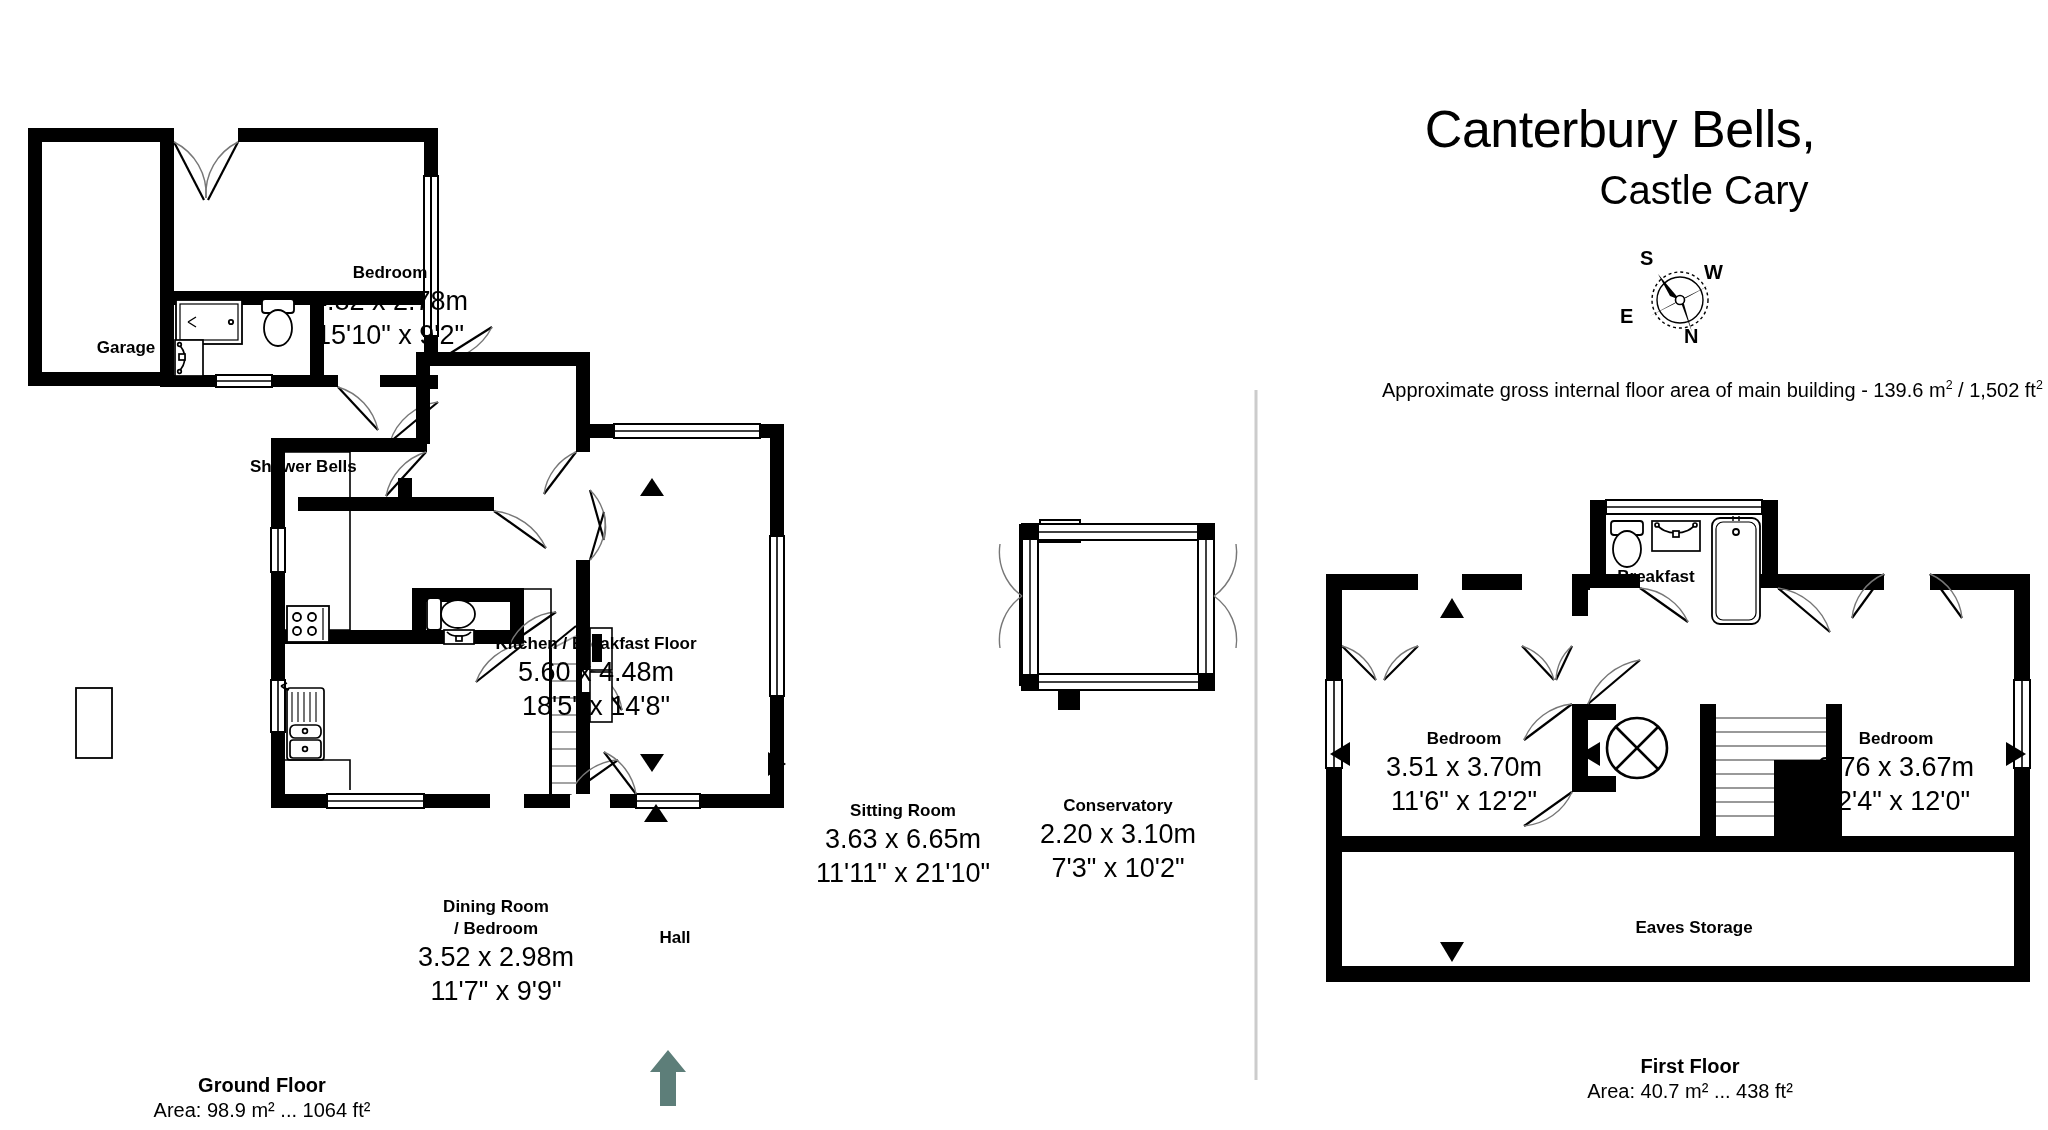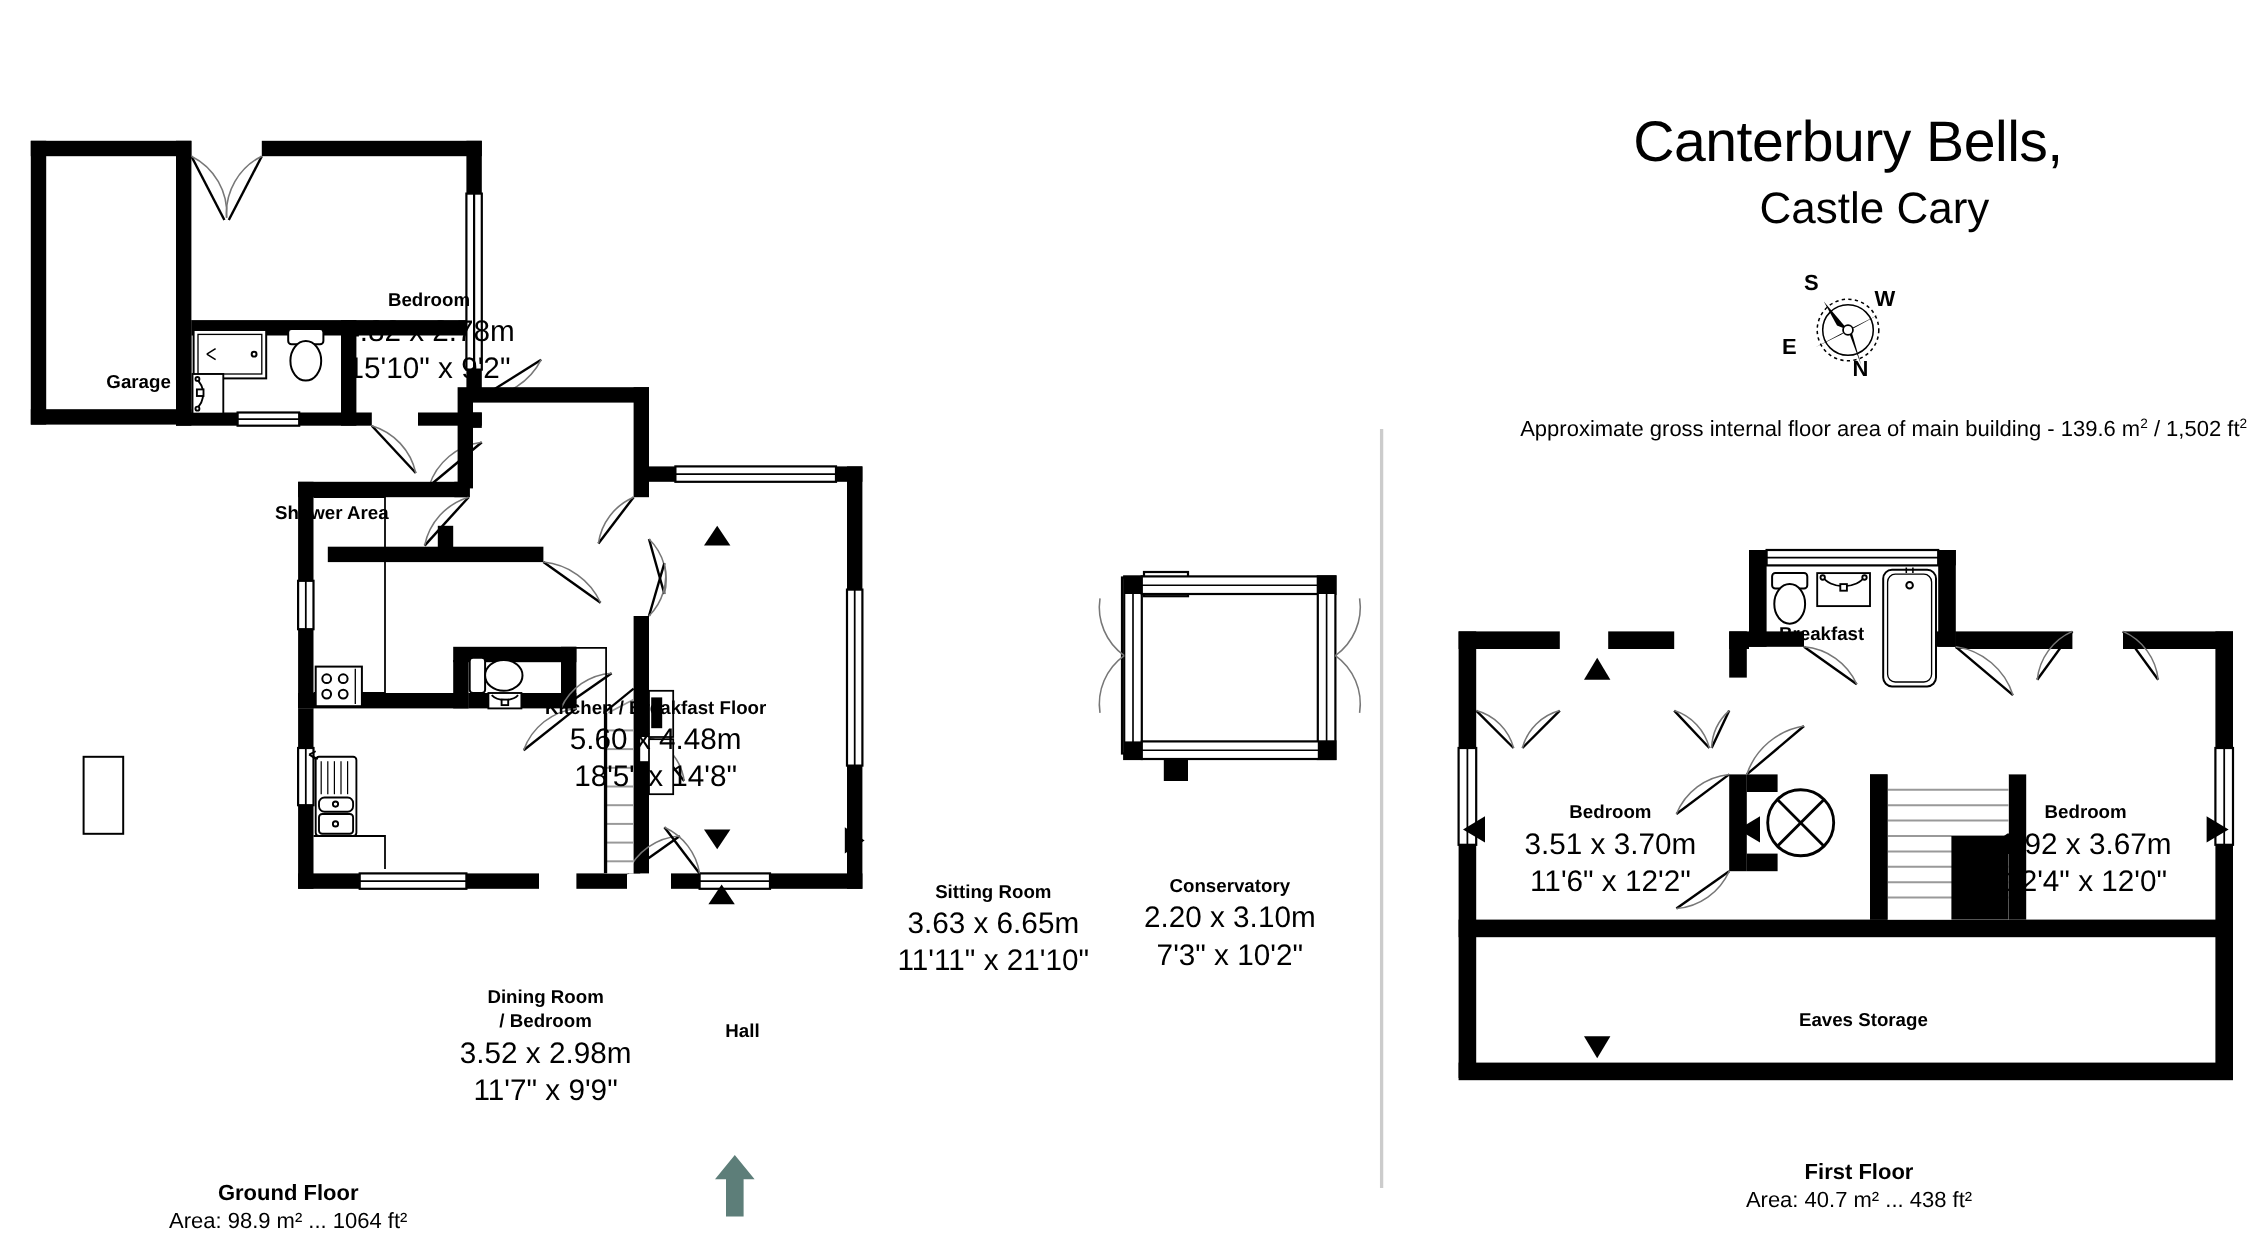--- a/index.html
+++ b/index.html
@@ -594,21 +594,21 @@
 
   <g fill="#000">
     <polygon points="652,478 664,496 640,496"></polygon>
     <polygon points="652,772 640,754 664,754"></polygon>
     <polygon points="768,752 786,764 768,776"></polygon>
     <polygon points="656,804 668,822 644,822"></polygon>
   </g>
 
 </svg>
 
-<div class="txt title-main centered" style="left:1680px; top:96px;">Canterbury Bells,</div>
+<div class="txt title-main centered" style="left:1620px; top:96px;">Canterbury Bells,</div>
 <div class="txt title-sub centered" style="left:1676px; top:165px;">Castle Cary</div>
 
 <div style="position:absolute; left:1626px; top:252px; width:112px; height:96px;">
   <svg width="112" height="96" viewBox="0 0 112 96" xmlns="http://www.w3.org/2000/svg">
     <circle cx="54" cy="48" r="28" fill="none" stroke="#000" stroke-width="1.4" stroke-dasharray="3 3"></circle>
     <circle cx="54" cy="48" r="23" fill="none" stroke="#000" stroke-width="1.4"></circle>
 
     <polygon points="54,48 32,22 44,44" fill="#000"></polygon>
     <polygon points="54,48 82,34 60,46" fill="#000"></polygon>
     <polygon points="54,48 24,64 48,52" fill="#000"></polygon>
@@ -624,21 +624,21 @@
 <div class="txt area-note" style="left:1382px; top:378px;"><span>Approximate gross internal floor area of main building  -  139.6 m</span><sup>2</sup><span> /  1,502 ft</span><sup>2</sup></div>
 
 <div class="txt room-name centered" style="left:126px; top:337px;">Garage</div>
 
 <div class="txt centered" style="left:390px; top:262px;">
   <div class="room-name">Bedroom</div>
   <div class="room-dim">4.82 x 2.78m</div>
   <div class="room-dim">15'10" x 9'2"</div>
 </div>
 
-<div class="txt room-name" style="left:250px; top:456px;">Shower Area</div>
+<div class="txt room-name" style="left:250px; top:456px;">Shower Bells</div>
 
 <div class="txt centered" style="left:596px; top:633px;">
   <div class="room-name">Kitchen / Breakfast Floor</div>
   <div class="room-dim">5.60 x 4.48m</div>
   <div class="room-dim">18'5" x 14'8"</div>
 </div>
 
 <div class="txt centered" style="left:903px; top:800px;">
   <div class="room-name">Sitting Room</div>
   <div class="room-dim">3.63 x 6.65m</div>
@@ -666,20 +666,20 @@
 <div class="txt room-name centered" style="left:1656px; top:566px;">Breakfast</div>
 
 <div class="txt centered" style="left:1464px; top:728px;">
   <div class="room-name">Bedroom</div>
   <div class="room-dim">3.51 x 3.70m</div>
   <div class="room-dim">11'6" x 12'2"</div>
 </div>
 
 <div class="txt centered" style="left:1896px; top:728px;">
   <div class="room-name">Bedroom</div>
-  <div class="room-dim">1.92 x 3.67m</div>
+  <div class="room-dim">3.76 x 3.67m</div>
   <div class="room-dim">12'4" x 12'0"</div>
 </div>
 
 <div class="txt room-name centered" style="left:1694px; top:917px;">Eaves Storage</div>
 
 <div class="txt floor-label-name centered" style="left:1690px; top:1054px;">First Floor</div>
 <div class="txt floor-label-area centered" style="left:1690px; top:1079px;">Area: 40.7 m² ... 438 ft²</div>
 
 </body></html>

